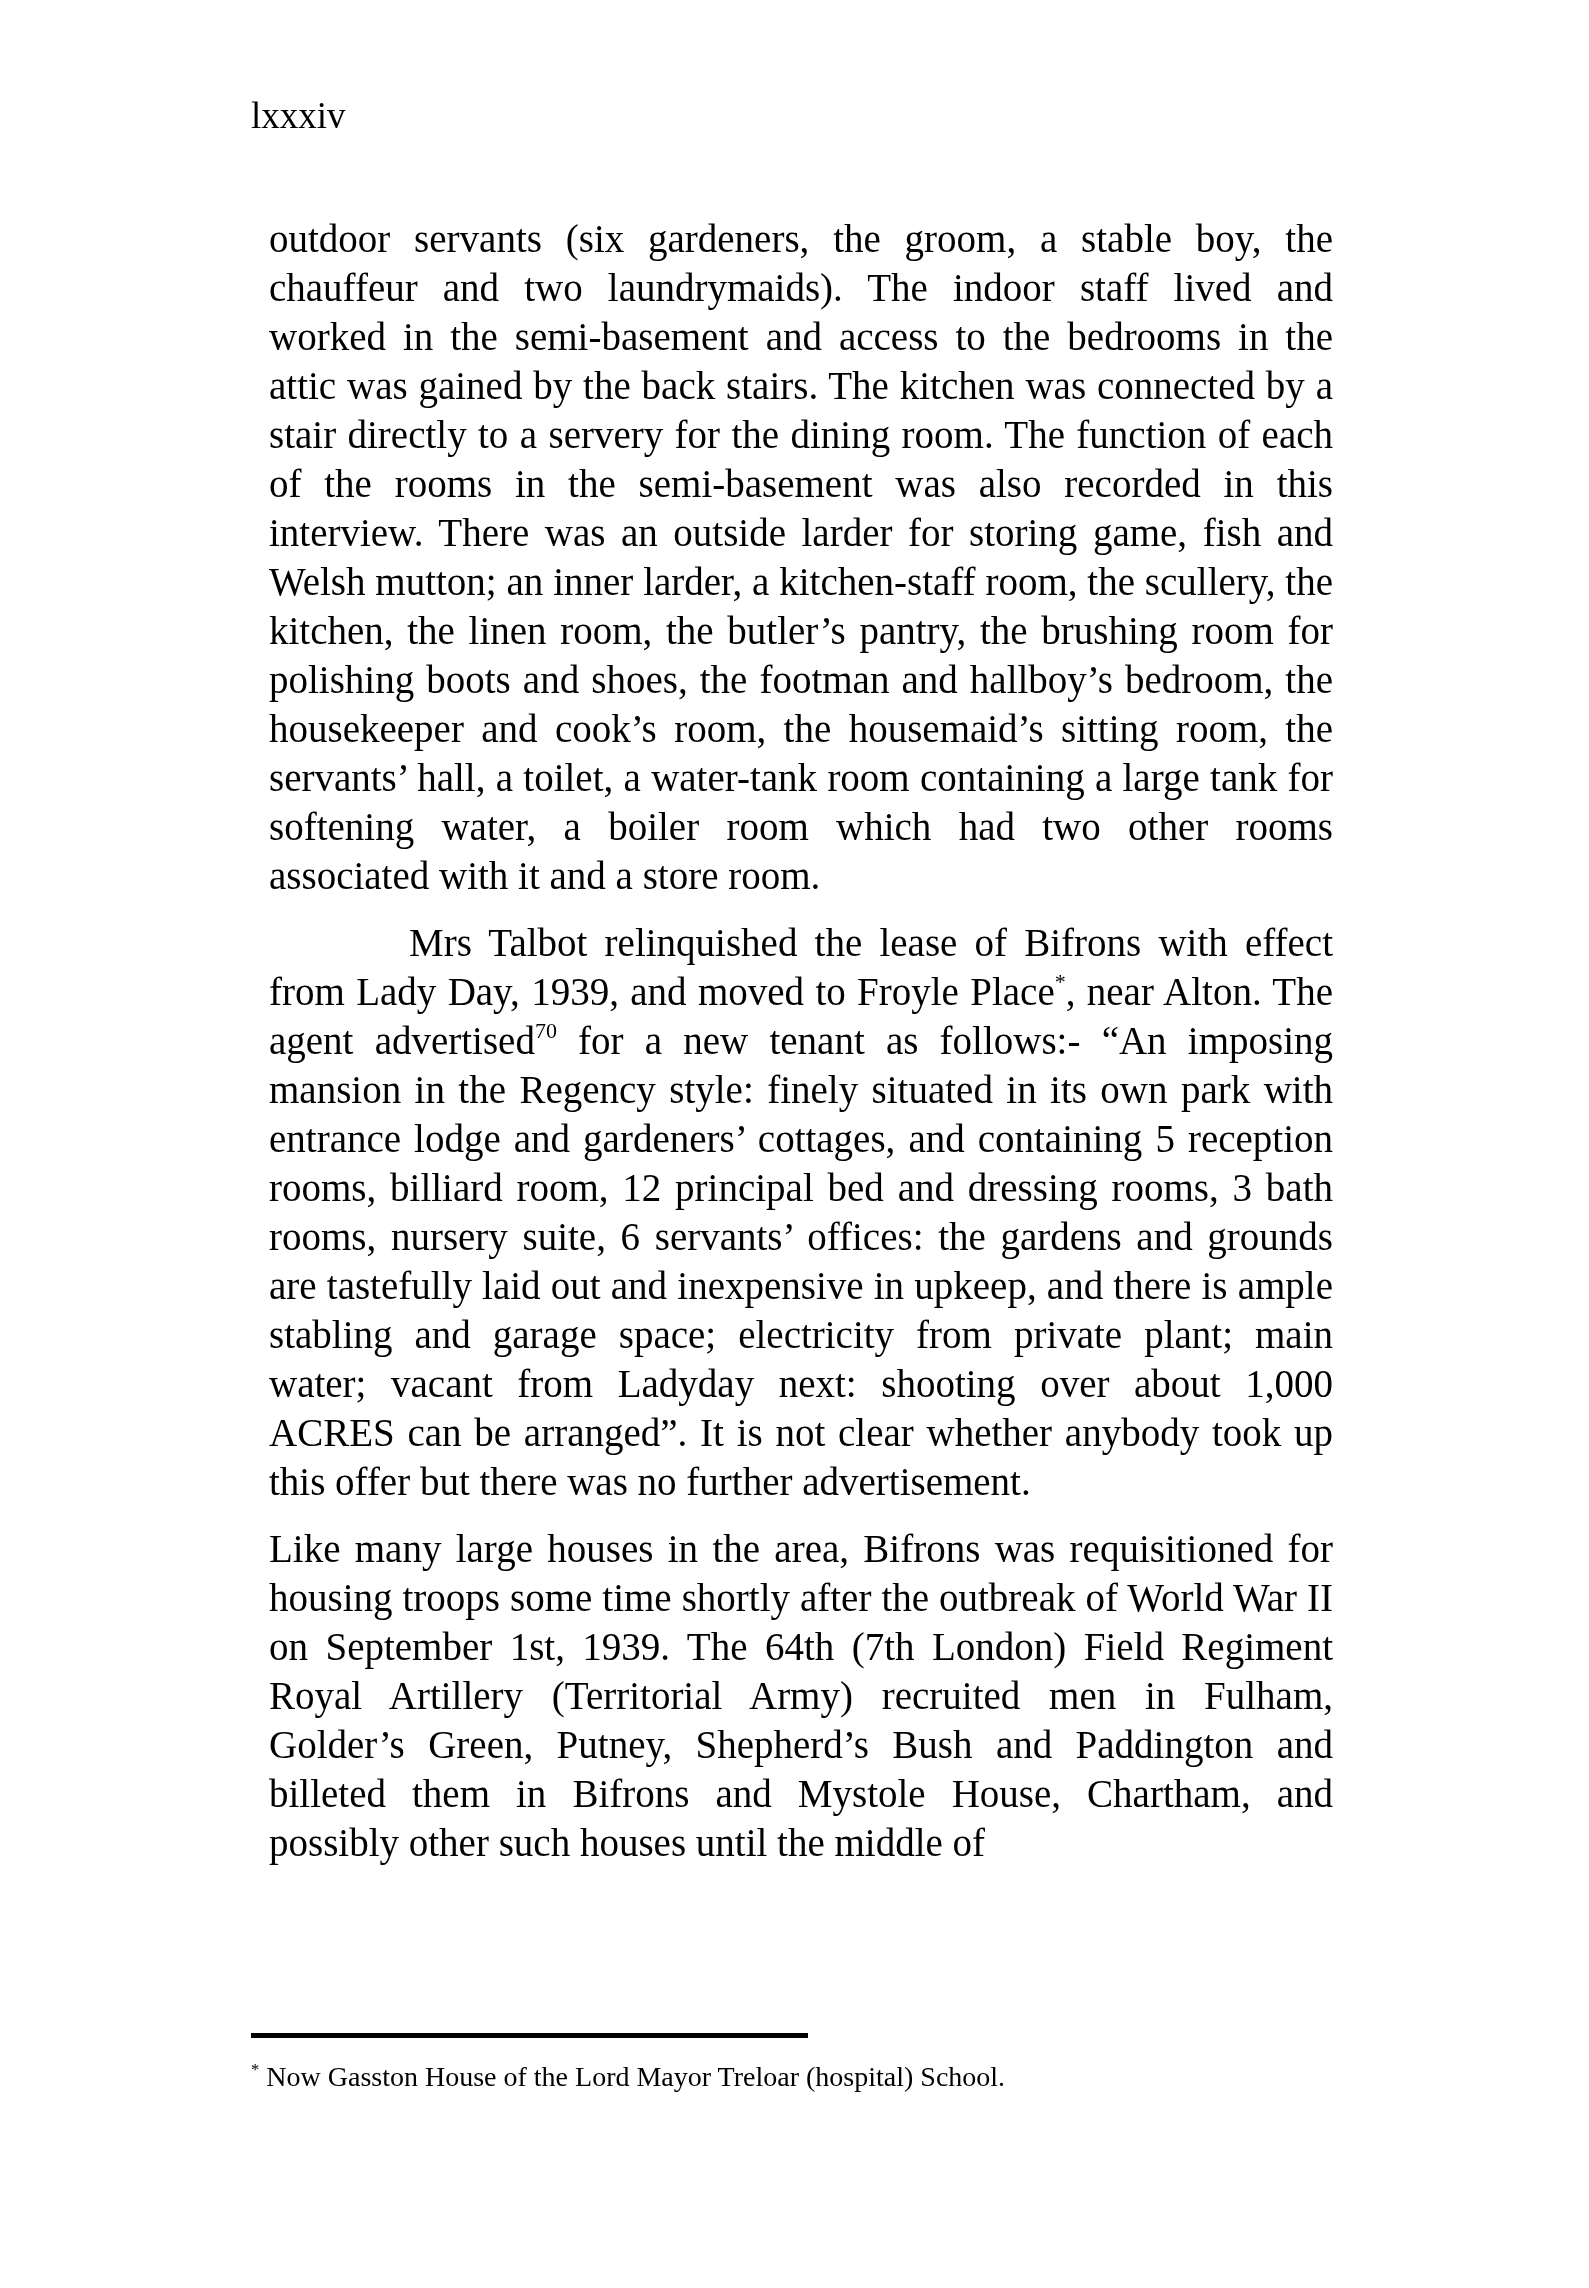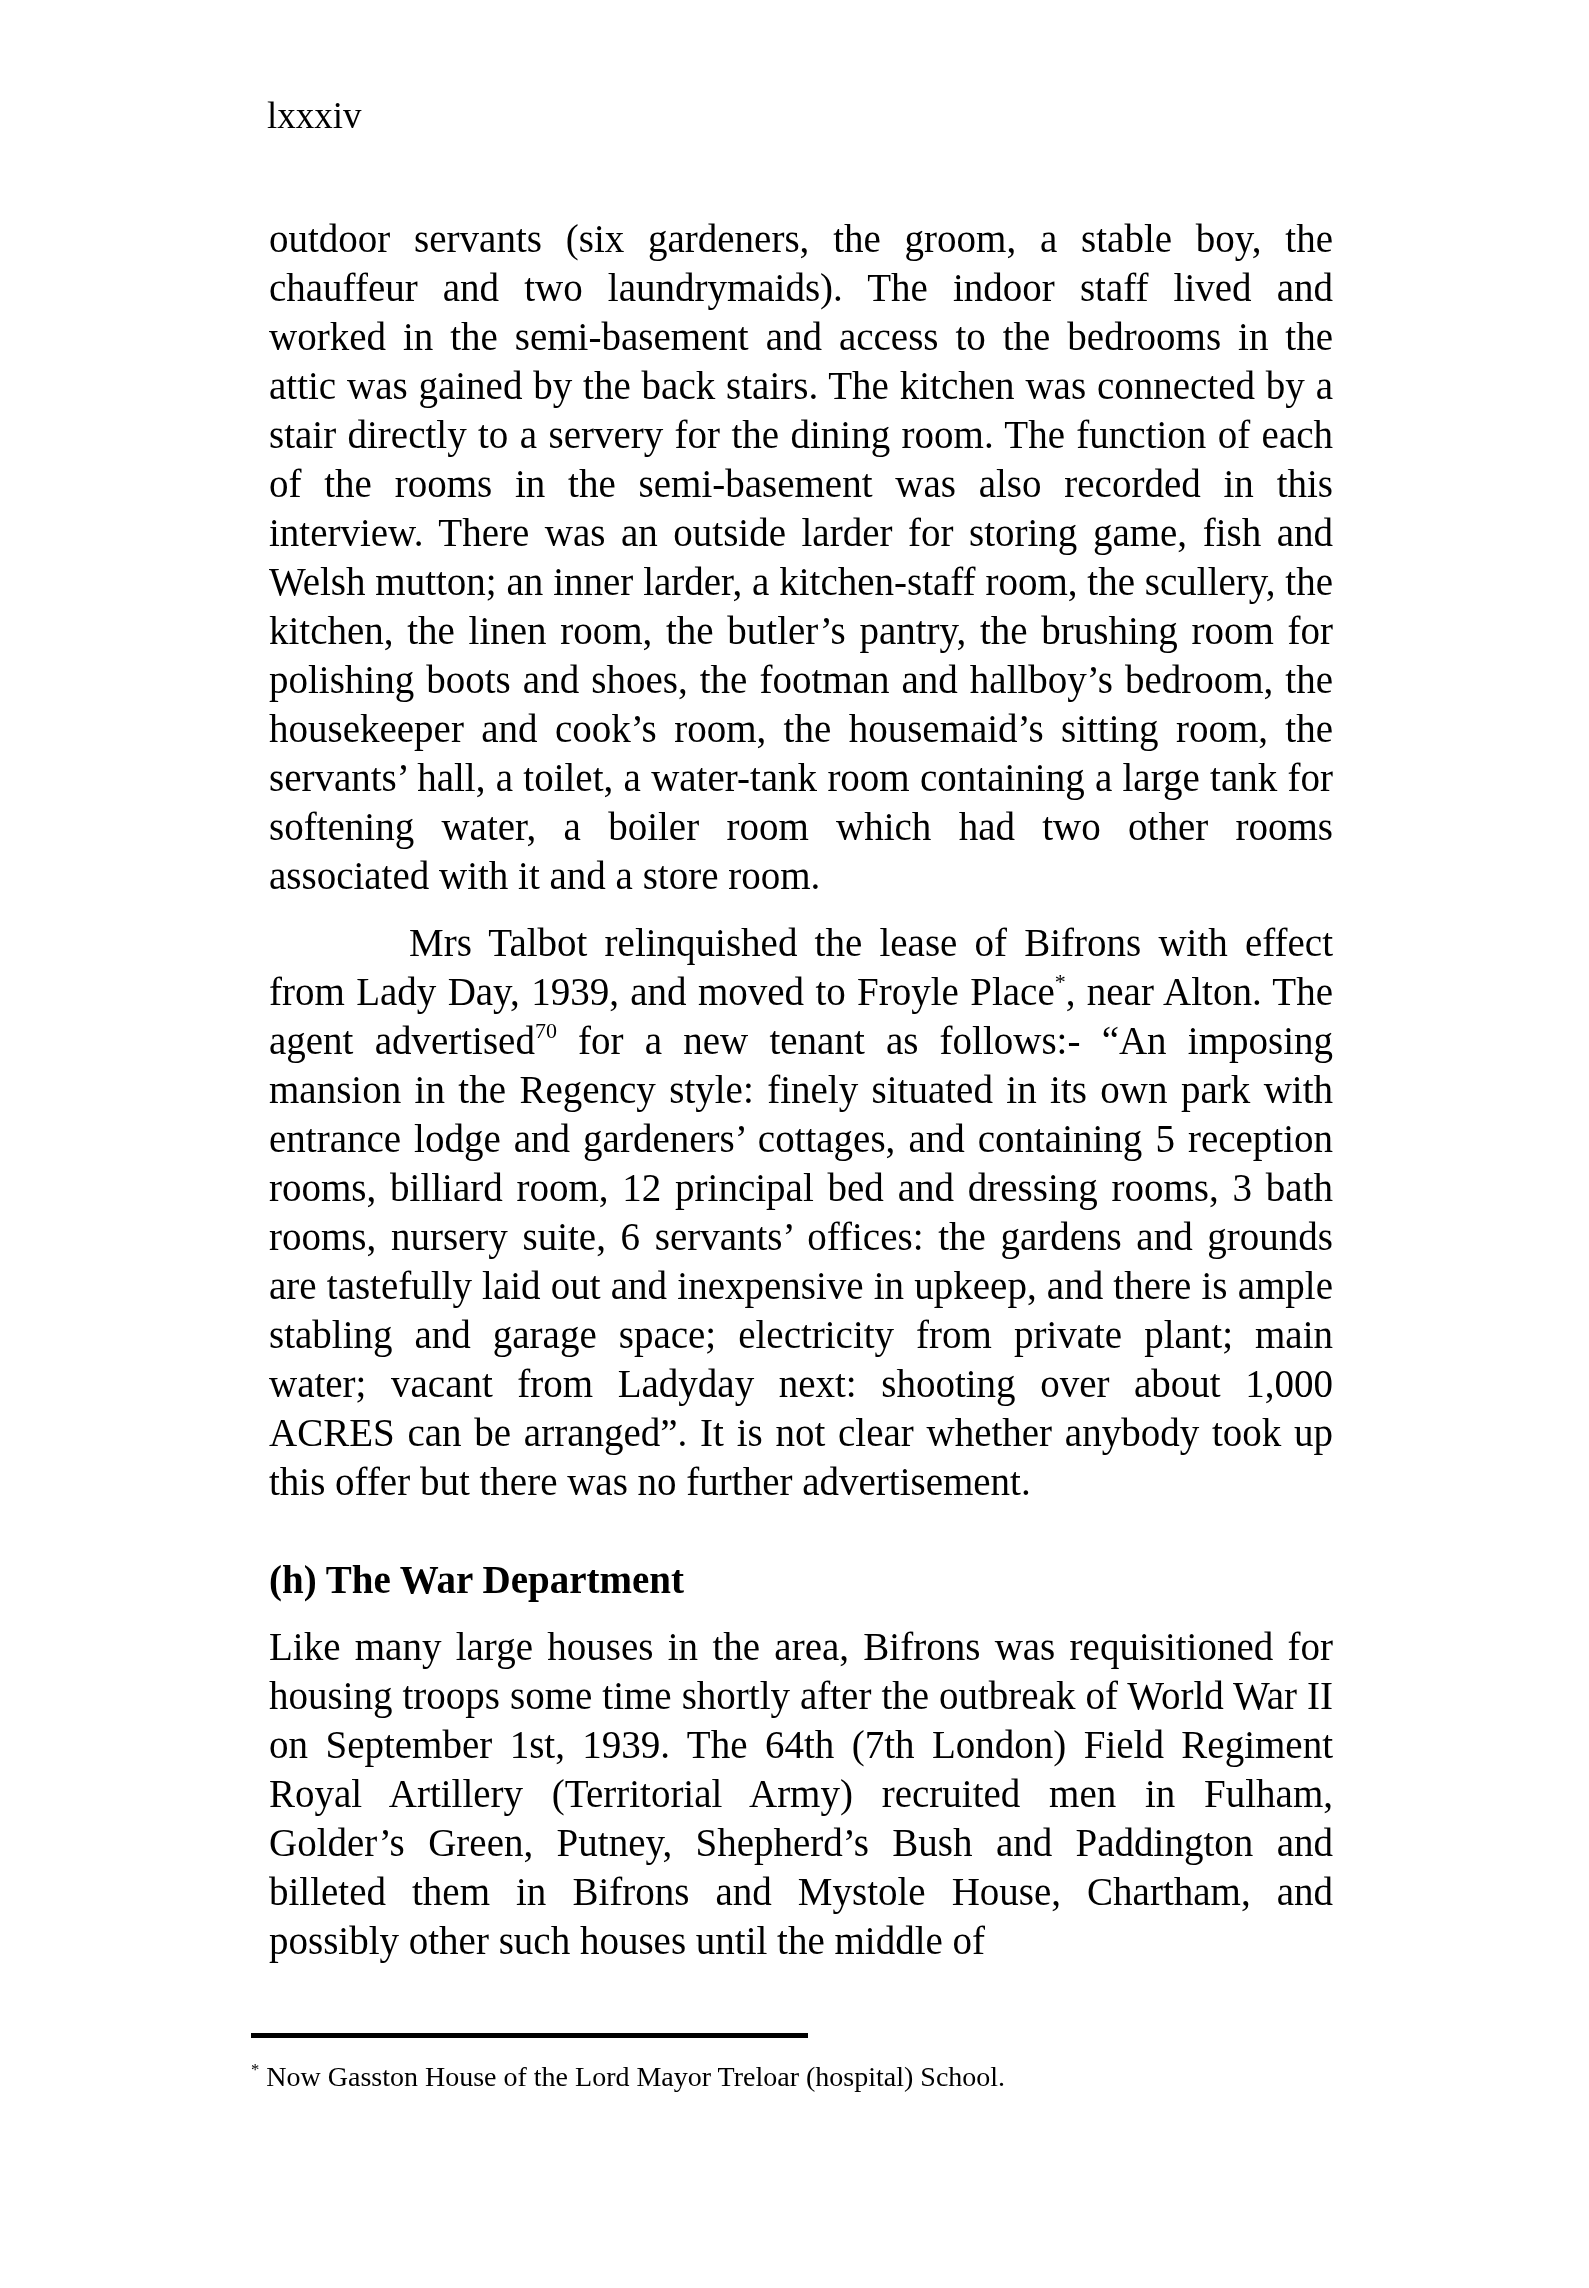--- a/index.html
+++ b/index.html
@@ -1,37 +1,36 @@
 <!DOCTYPE html>
 <html style="font-size:14.8px"><head>
 <meta charset="utf-8">
 <style>
   html, body { margin: 0; padding: 0; background: #ffffff; }
   body { width: 1589px; height: 2289px; position: relative; overflow: hidden; }
   .page { position: absolute; left: 251px; top: 0; width: 1100px;
     font-family: "Liberation Serif", "DejaVu Serif", serif; color: #000; }
-  .pagenum { position: absolute; top: 97px; left: 16px; font-size: 37px; line-height: 1; }
+  .pagenum { position: absolute; top: 97px; left: 0; font-size: 37px; line-height: 1; }
   .body { position: absolute; top: 196px; left: 0; width: 1100px; font-size: 39px; line-height: 49px; text-align: justify; }
   .body p { margin: 18px; }
   .indent { text-indent: 140px; }
   sup { font-size: 22px; line-height: 0; vertical-align: 15.7px; }
   .heading { font-weight: bold; margin-top: 49px !important; }
   .rule { position: absolute; top: 2033px; left: 0; width: 557px; height: 4.6px; background: #000; }
   .footnote { position: absolute; top: 2060px; left: 0; font-size: 28px; line-height: 33px; text-align: center; }
   .footnote sup { font-size: 16.6px; vertical-align: 11px; }
 </style>
 </head>
 <body>
 
 <div class="page">
   <div class="pagenum">lxxxiv</div>
 
   <div class="body">
     <p>outdoor servants (six gardeners, the groom, a stable boy, the chauffeur and two laundrymaids).  The indoor staff lived and worked in the semi-basement and access to the bedrooms in the attic was gained by the back stairs.  The kitchen was connected by a stair directly to a servery for the dining room.  The function of each of the rooms in the semi-basement was also recorded in this interview.  There was an outside larder for storing game, fish and Welsh mutton; an inner larder, a kitchen-staff room, the scullery, the kitchen, the linen room, the butler’s pantry, the brushing room for polishing boots and shoes, the footman and hallboy’s bedroom, the housekeeper and cook’s room, the housemaid’s sitting room, the servants’ hall, a toilet, a water-tank room containing a large tank for softening water, a boiler room which had two other rooms associated with it and a store room.</p>
     <p class="indent"><span>Mrs Talbot relinquished the lease of Bifrons with effect from Lady Day, 1939, and moved to Froyle Place</span><sup>*</sup><span>, near Alton. The agent advertised</span><sup>70</sup><span> for a new tenant as follows:-  “An imposing mansion in the Regency style: finely situated in its own park with entrance lodge and gardeners’ cottages, and containing 5 reception rooms, billiard room, 12 principal bed and dressing rooms, 3 bath rooms, nursery suite, 6 servants’ offices: the gardens and grounds are tastefully laid out and inexpensive in upkeep, and there is ample stabling and garage space; electricity from private plant; main water; vacant from Ladyday next: shooting over about 1,000 ACRES can be arranged”.  It is not clear whether anybody took up this offer but there was no further advertisement.</span></p>
-    <p class="heading">(h) The War Department</p>
     <p>Like many large houses in the area, Bifrons was requisitioned for housing troops some time shortly after the outbreak of World War II on September 1st, 1939.  The 64th (7th London) Field Regiment Royal Artillery (Territorial Army) recruited men in Fulham, Golder’s Green, Putney, Shepherd’s Bush and Paddington and billeted them in Bifrons and Mystole House, Chartham, and possibly other such houses until the middle of</p>
   </div>
 
   <div class="rule"></div>
   <div class="footnote"><sup>*</sup><span> Now Gasston House of the Lord Mayor Treloar (hospital) School.</span></div>
 </div>
 
 
 </body></html>

